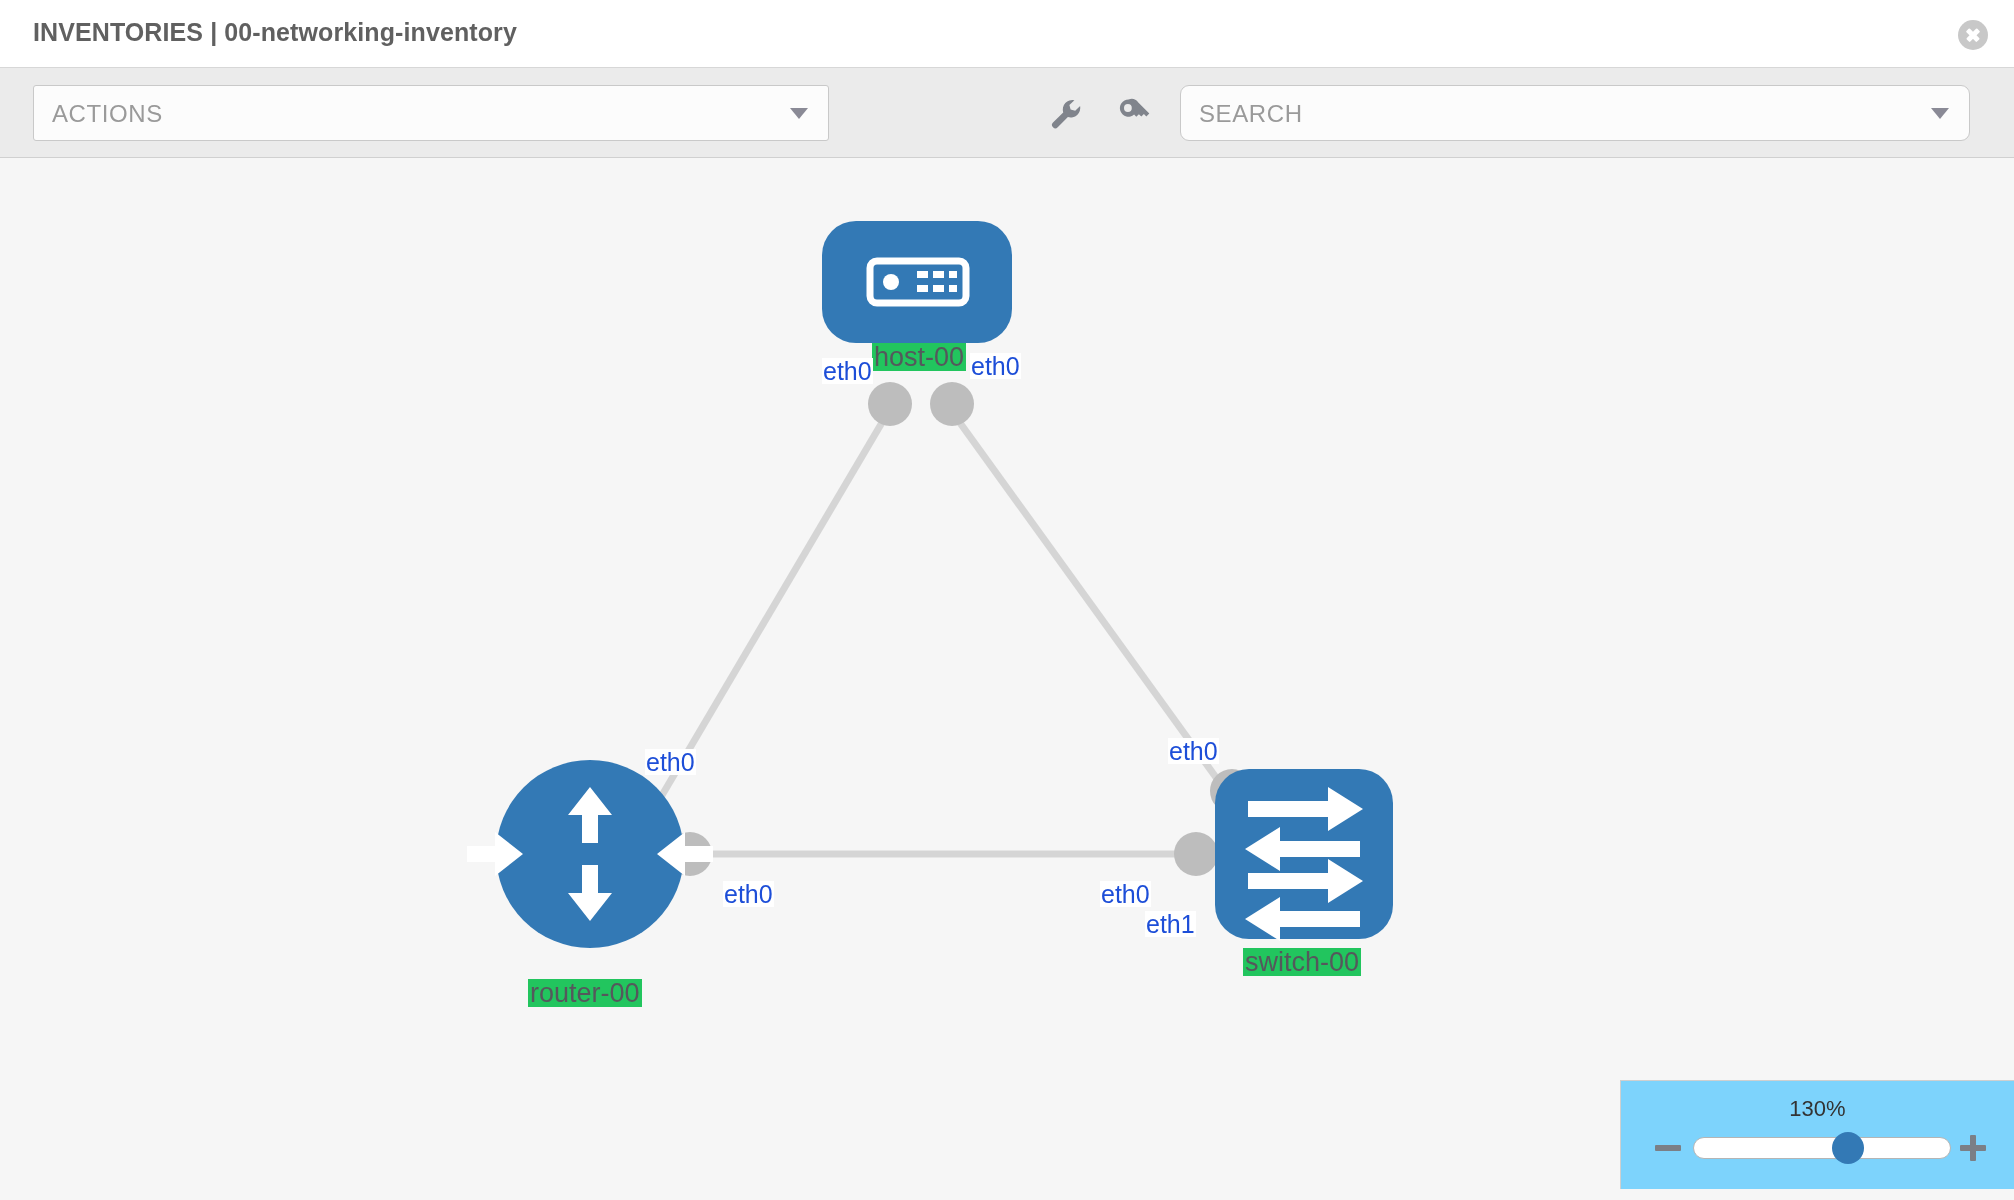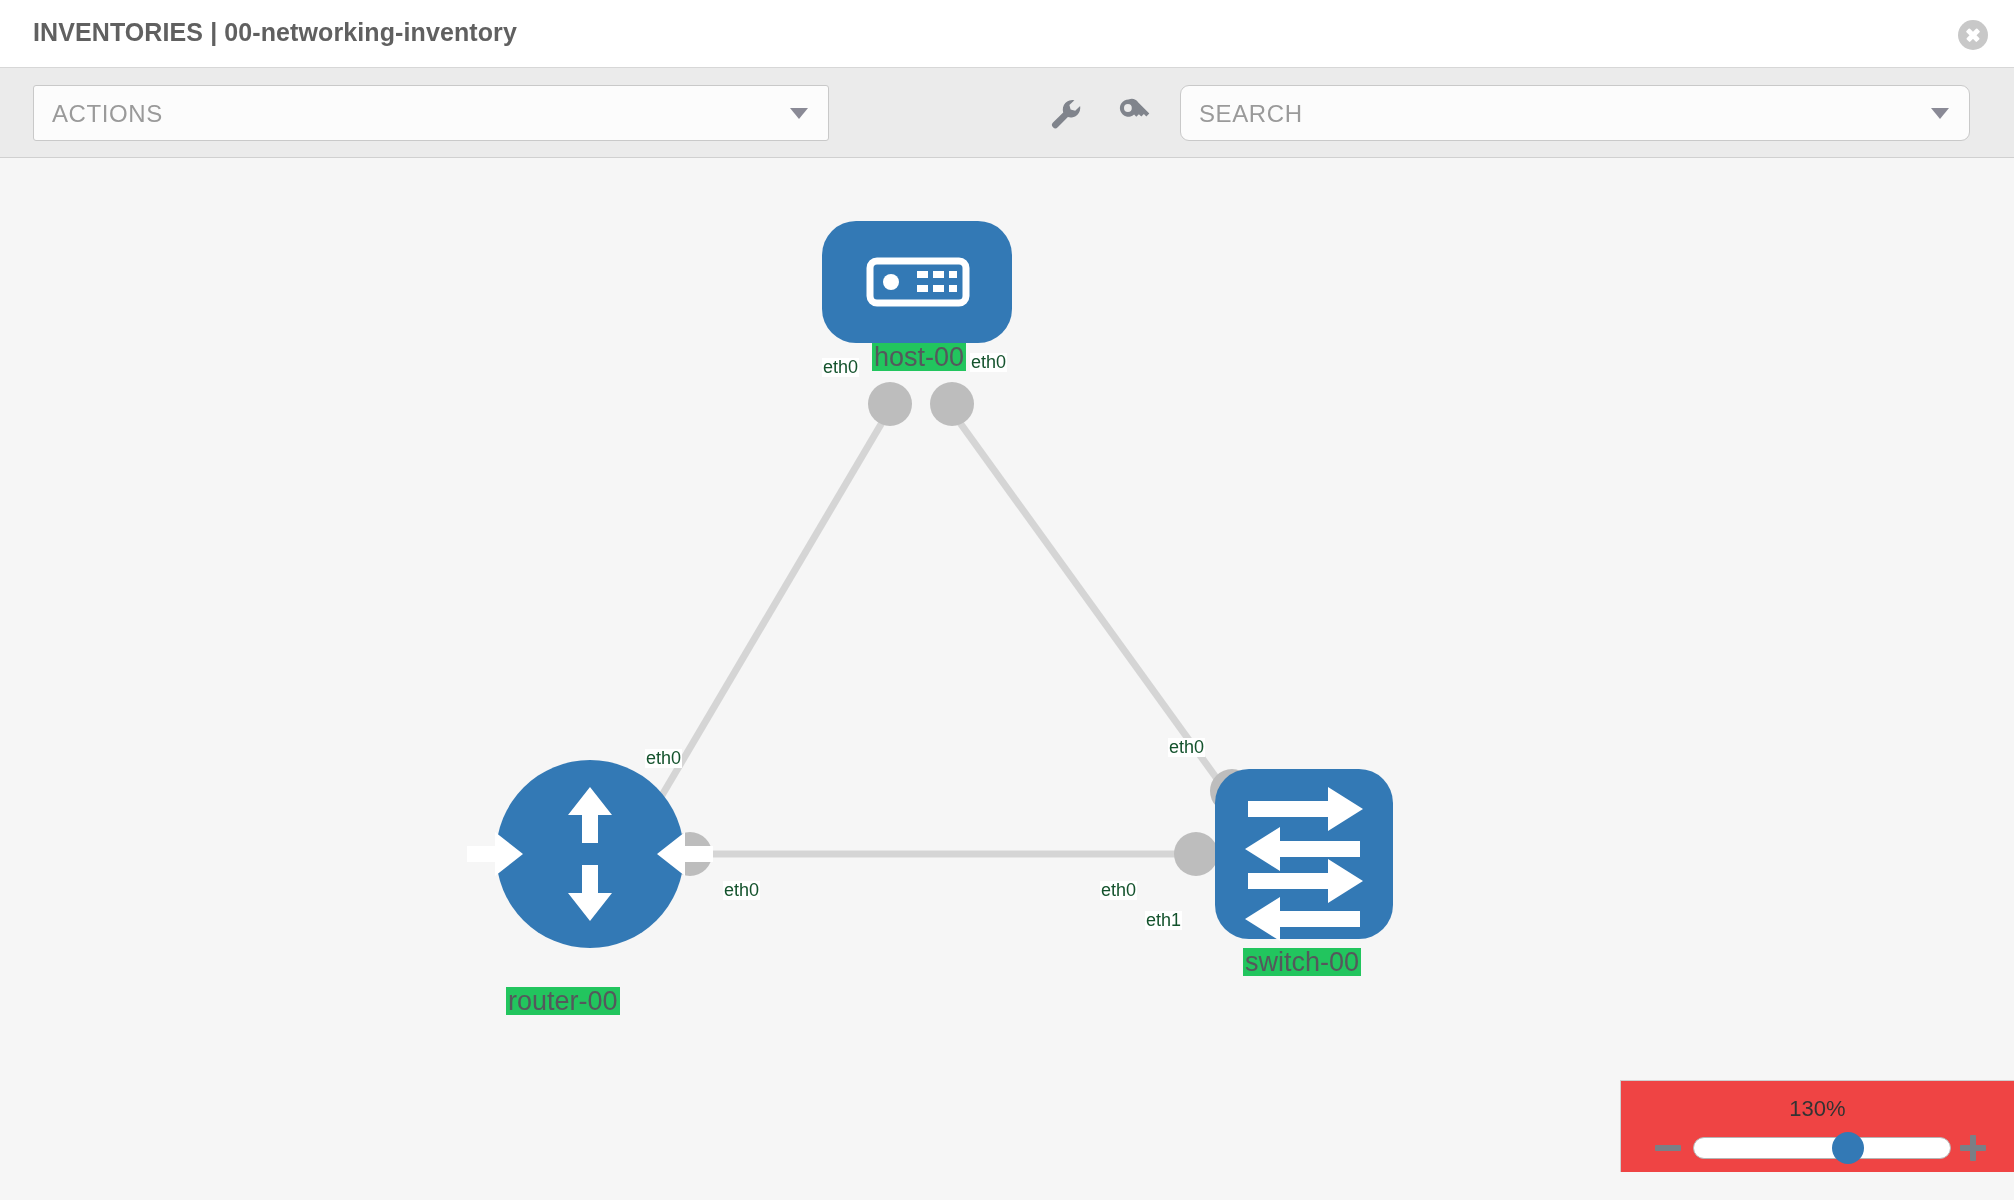--- a/index.html
+++ b/index.html
@@ -158,36 +158,36 @@
     position: absolute;
     font-size: 27px;
     color: #55585c;
     background: #22c55e;
     white-space: nowrap;
     padding: 0 2px;
     line-height: 1.05;
   }
   .iface-label {
     position: absolute;
-    font-size: 18px;
-    color: #14532d;
+    font-size: 25px;
+    color: #1d4ed8;
     background: #ffffff;
     white-space: nowrap;
     padding: 0 1px;
     line-height: 1.05;
   }
 
   
   .zoom-panel {
     position: absolute;
     left: 1620px;
     top: 1080px;
     width: 394px;
-    height: 92px;
-    background: #ef4444;
+    height: 109px;
+    background: #7dd3fc;
     border: 1px solid #cfcfcf;
     border-bottom: none;
     border-right: none;
     box-sizing: border-box;
     text-decoration: underline;
   }
   .zoom-value {
     position: absolute;
     left: 0; right: 0;
     top: 15px;
@@ -332,21 +332,21 @@
         <path d="M1245 690 L1280 668 L1280 682 L1360 682 L1360 698 L1280 698 L1280 712 Z" fill="#ffffff"></path>
 
         <path d="M1363 722 L1328 700 L1328 714 L1248 714 L1248 730 L1328 730 L1328 744 Z" fill="#ffffff"></path>
 
         <path d="M1245 760 L1280 738 L1280 752 L1360 752 L1360 768 L1280 768 L1280 782 Z" fill="#ffffff"></path>
       </g>
 
     </svg>
 
     <div class="node-label" style="left:872px; top:184px;">host-00</div>
-    <div class="node-label" style="left:506px; top:820px;margin-top:8px;">router-00</div>
+    <div class="node-label" style="left:528px; top:820px;">router-00</div>
     <div class="node-label" style="left:1243px; top:789px;">switch-00</div>
 
     <div class="iface-label" style="left:822px; top:199px;">eth0</div>
     <div class="iface-label" style="left:970px; top:194px;">eth0</div>
 
     <div class="iface-label" style="left:645px; top:590px;">eth0</div>
     <div class="iface-label" style="left:1168px; top:579px;">eth0</div>
 
     <div class="iface-label" style="left:723px; top:722px;">eth0</div>
     <div class="iface-label" style="left:1100px; top:722px;">eth0</div>

